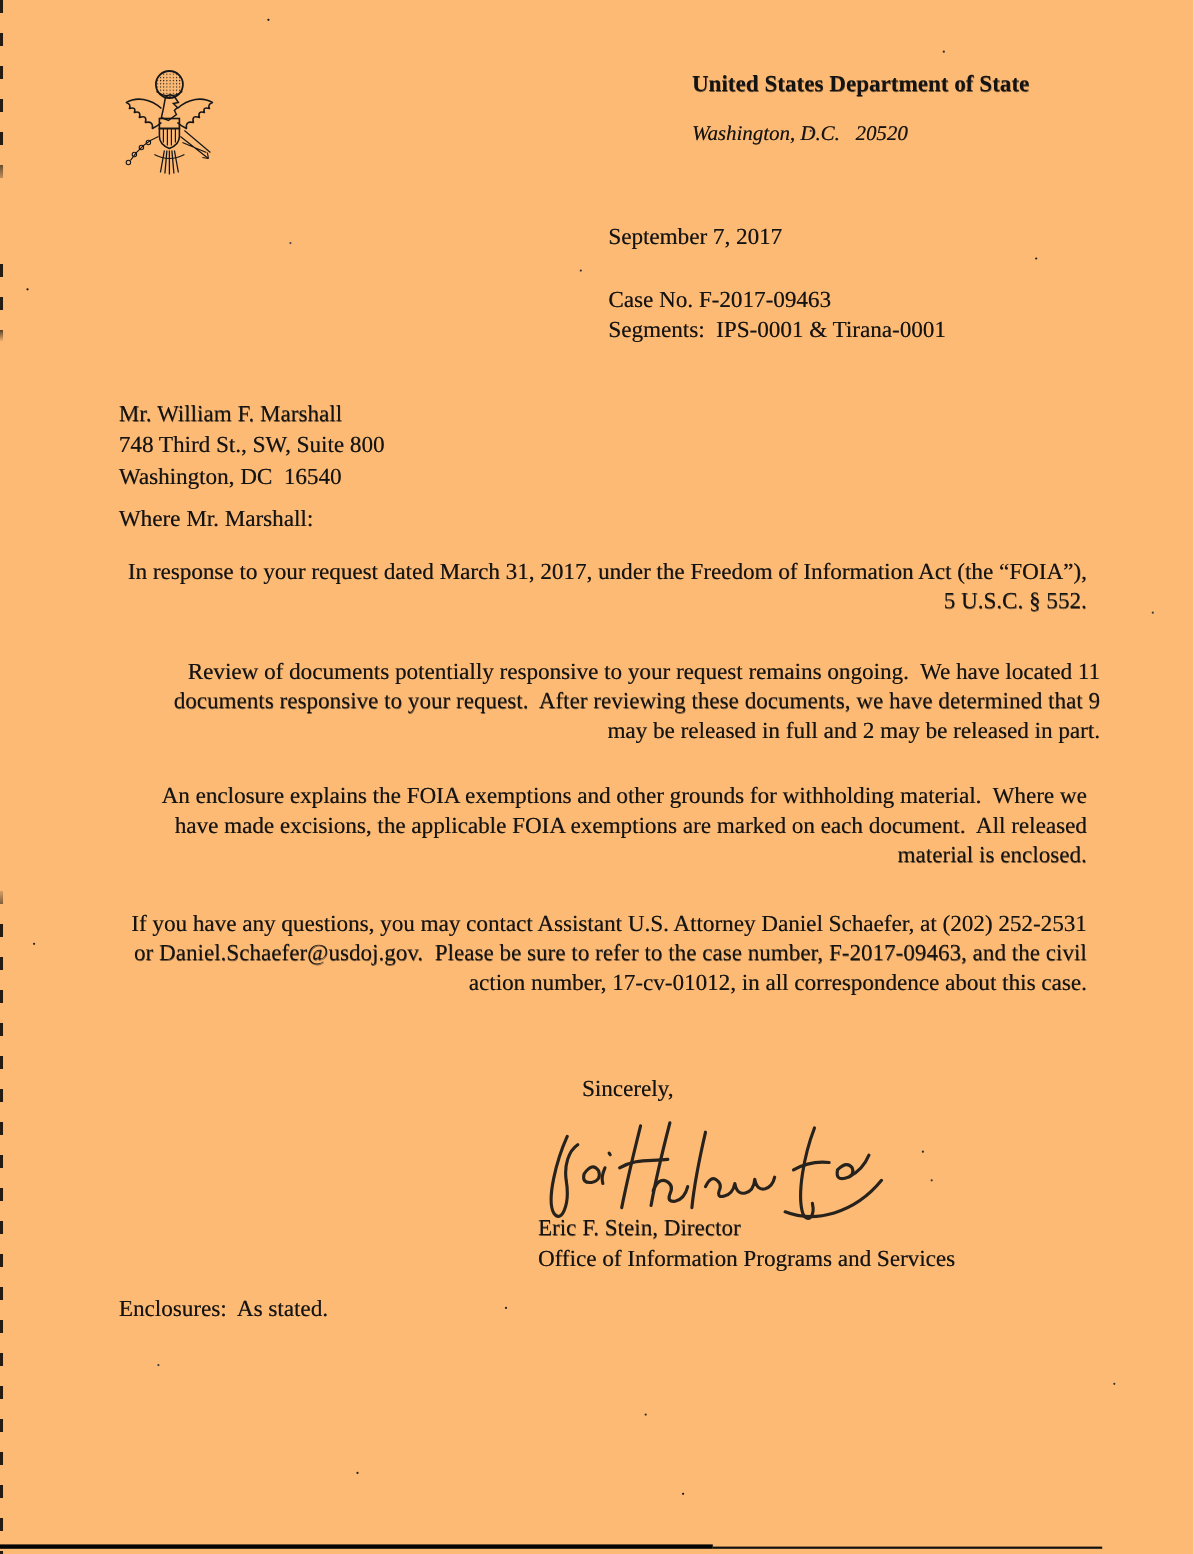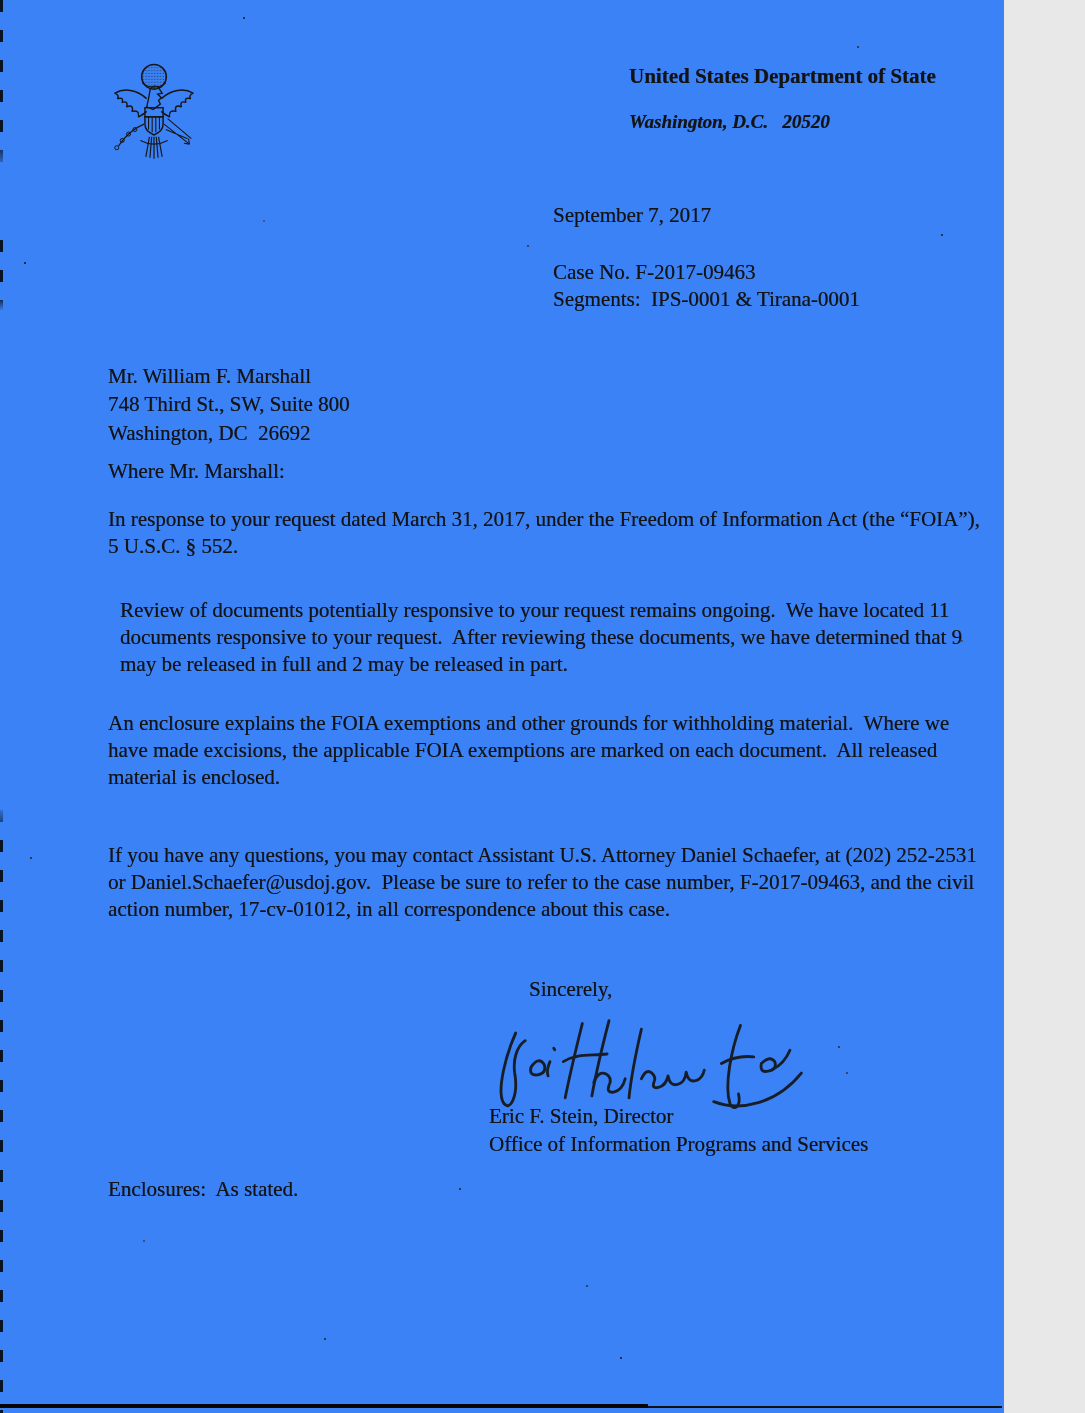--- a/index.html
+++ b/index.html
@@ -1,34 +1,34 @@
 <!DOCTYPE html>
 <html><head>
 <meta charset="utf-8">
 <title>Scanned Letter</title>
 <style>
   html,body{margin:0;padding:0;background:#e8e8e8;}
   .page{
     position:relative;
-    width:1004px;height:1413px;
-    background:#3b82f6;
+    width:1085px;height:1413px;
+    background:#fdba74;
     overflow:hidden;
     font-family:"Liberation Serif","DejaVu Serif",serif;
     color:#131313;
   }
   .t{
     position:absolute;
     white-space:pre-wrap;
     font-size:21px;
     line-height:27px;
     text-shadow:0.35px 0.25px 0 rgba(10,10,10,0.55);
   }
   .lh-agency{font-weight:bold;font-size:21px;line-height:24px;}
-  .lh-city{font-weight:bold;font-style:italic;font-size:19px;line-height:22px;}
-  .para{width:880px;}
+  .lh-city{font-weight:normal;font-style:italic;font-size:19px;line-height:22px;}
+  .para{width:880px;text-align:right;}
   .block{line-height:28px;margin-top:16px;}
   
   .edge-left{
     position:absolute;left:0;top:0;width:3px;height:1413px;
     background:
       repeating-linear-gradient(to bottom,#000 0 12px,transparent 12px 30px);
     opacity:.85;
     -webkit-mask-image:linear-gradient(to bottom,#000 0 10%, transparent 12% 16%, #000 17% 21%, transparent 22% 57%, #000 59% 100%);
             mask-image:linear-gradient(to bottom,#000 0 10%, transparent 12% 16%, #000 17% 21%, transparent 22% 57%, #000 59% 100%);
   }
@@ -99,29 +99,29 @@
     <div class="t lh-city" style="left:629px;top:111px;">Washington, D.C.   20520</div>
   </div>
 
   <div class="t" style="left:553px;top:202px;">September 7, 2017</div>
   <div class="t" style="left:553px;top:259px;">Case No. F-2017-09463</div>
   <div class="t" style="left:553px;top:286px;">Segments:  IPS-0001 &amp; Tirana-0001</div>
 
   <div>
     <div class="t block" style="left:108px;top:346px;">Mr. William F. Marshall</div>
     <div class="t block" style="left:108px;top:374px;">748 Third St., SW, Suite 800</div>
-    <div class="t block" style="left:108px;top:403px;">Washington, DC  26692</div>
+    <div class="t block" style="left:108px;top:403px;">Washington, DC  16540</div>
   </div>
 
   <div class="t" style="left:108px;top:458px;">Where Mr. Marshall:</div>
 
   <div class="t para" style="left:108px;top:506px;">In response to your request dated March 31, 2017, under the Freedom of Information Act (the “FOIA”), 5 U.S.C. § 552.</div>
   <div class="t para" style="left:120px;top:597px;">Review of documents potentially responsive to your request remains ongoing.  We have located 11 documents responsive to your request.  After reviewing these documents, we have determined that 9 may be released in full and 2 may be released in part.</div>
   <div class="t para" style="left:108px;top:710px;">An enclosure explains the FOIA exemptions and other grounds for withholding material.  Where we have made excisions, the applicable FOIA exemptions are marked on each document.  All released material is enclosed.</div>
-  <div class="t para" style="left:108px;top:826px;margin-top:16px;">If you have any questions, you may contact Assistant U.S. Attorney Daniel Schaefer, at (202) 252-2531 or Daniel.Schaefer@usdoj.gov.  Please be sure to refer to the case number, F-2017-09463, and the civil action number, 17-cv-01012, in all correspondence about this case.</div>
+  <div class="t para" style="left:108px;top:826px;">If you have any questions, you may contact Assistant U.S. Attorney Daniel Schaefer, at (202) 252-2531 or Daniel.Schaefer@usdoj.gov.  Please be sure to refer to the case number, F-2017-09463, and the civil action number, 17-cv-01012, in all correspondence about this case.</div>
 
   <div class="t" style="left:489px;top:976px;margin-left:40px;">Sincerely,</div>
 
   <div style="position:absolute;left:484px;top:1014px;z-index:2;pointer-events:none;">
     <svg viewBox="0 0 340 105" width="330" height="100" aria-hidden="true" fill="none" stroke="#161616" stroke-width="3" stroke-linecap="round" stroke-linejoin="round" opacity="0.92">
       <path d="M30,20 C20,42 10,80 17,93 C24,104 33,86 29,62 C27,48 31,34 40,28"></path>
       <path d="M46,56 q8,-12 14,-3 q3,9 -7,11 q-9,1 -7,-8"></path>
       <path d="M66,50 q-4,9 -2,15"></path>
       <path d="M70,36 l1,1.6"></path>
       <path d="M100,10 C93,38 86,68 82,88"></path>

